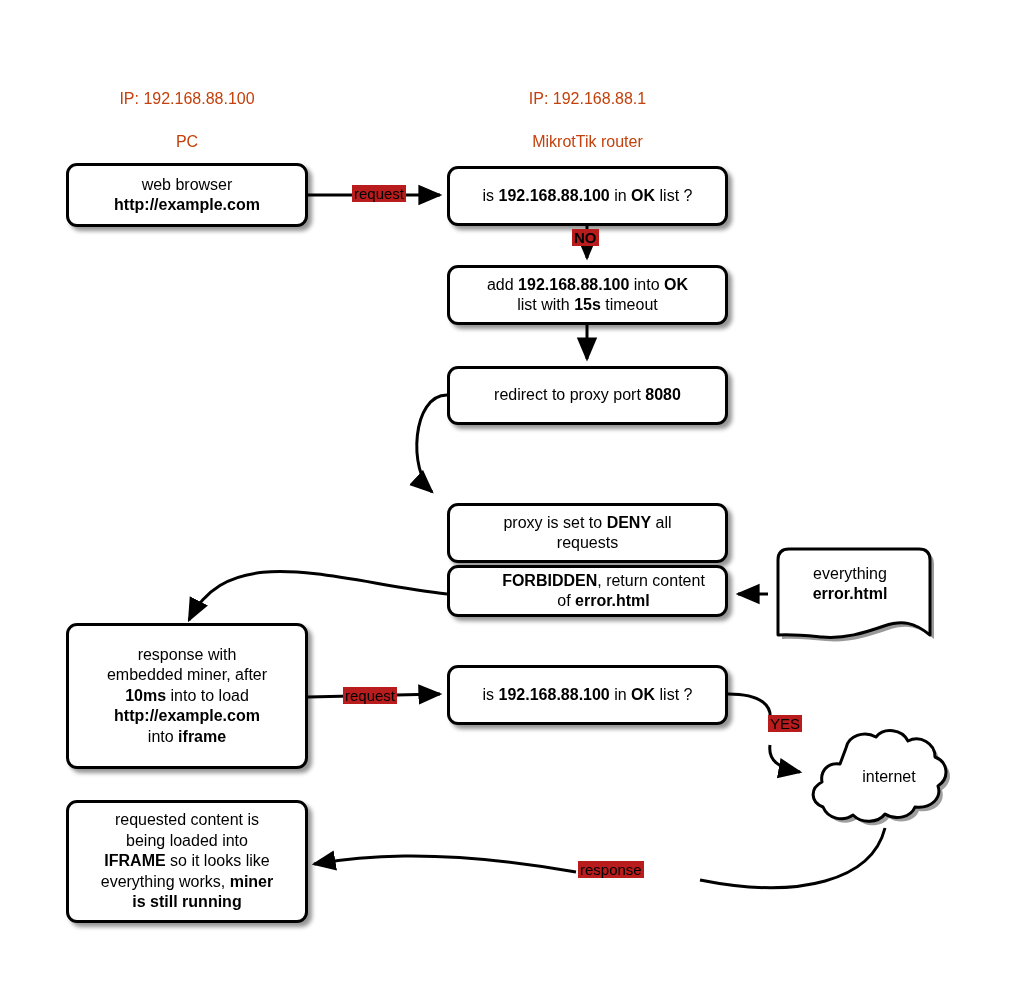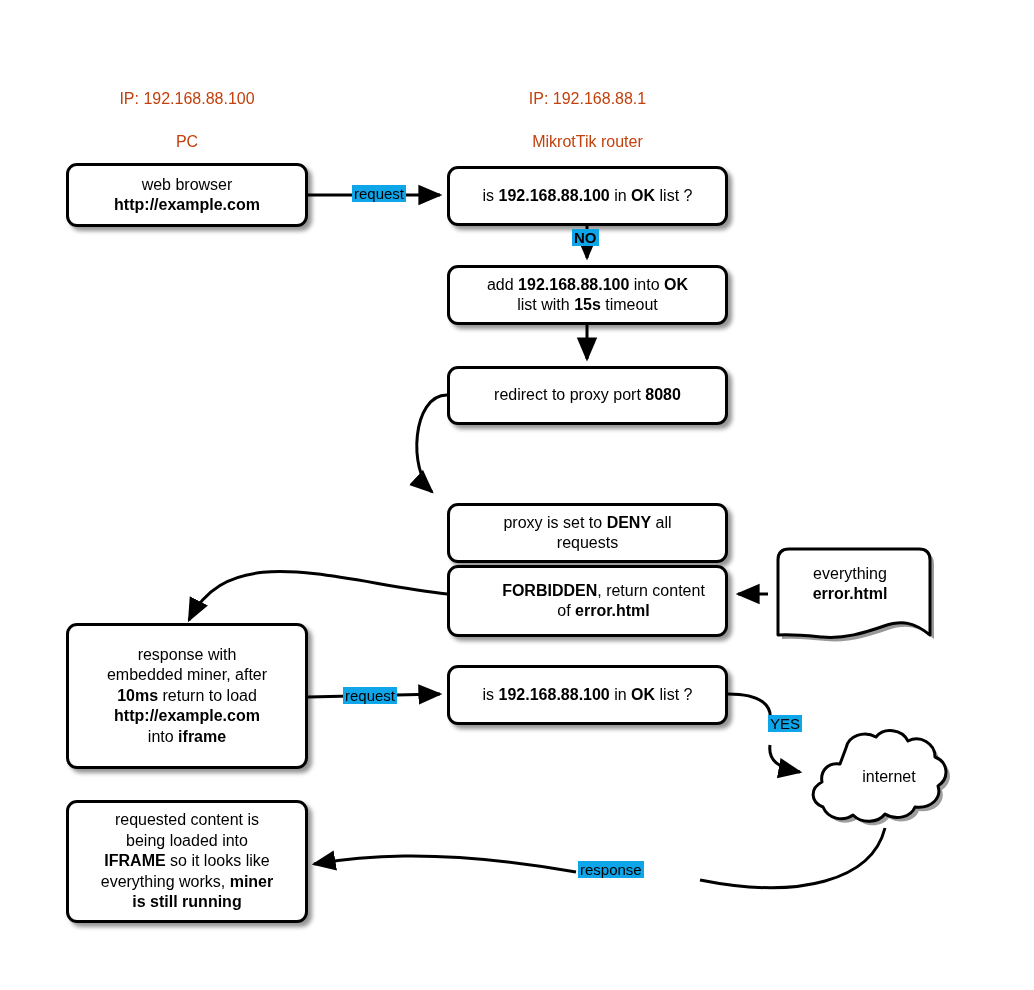--- a/index.html
+++ b/index.html
@@ -45,21 +45,21 @@
     color: #000;
     line-height: 1.28;
     padding: 2px 8px;
   }
   .nodebox .t { display: block; }
   .nodebox b { font-weight: bold; }
   .edgelabel {
     position: absolute;
     font-size: 15px;
     color: #000;
-    background: #0ea5e9;
+    background: #b91c1c;
     padding: 0 2px;
     white-space: nowrap;
   }
   .edgelabel.bold { font-weight: bold; }
   .docshape {
     position: absolute;
   }
   .docshape .doctext {
     position: absolute;
     left: 0;
@@ -170,21 +170,21 @@
     </div>
   </div>
 
   <div class="nodebox" style="left:447px; top:465px; width:281px; height:60px;margin-top:38px;">
     <div>
       <span class="t"><span>proxy is set to  </span><b>DENY</b><span> all</span></span>
       <span class="t">requests</span>
     </div>
   </div>
 
-  <div class="nodebox" style="left:447px; top:565px; width:281px; height:72px;padding-left:40px;">
+  <div class="nodebox" style="left:447px; top:565px; width:281px; height:52px;padding-left:40px;">
     <div>
       <span class="t"><b>FORBIDDEN</b><span>, return content</span></span>
       <span class="t"><span>of  </span><b>error.html</b></span>
     </div>
   </div>
 
   <div class="docshape" style="left:764px; top:542px; width:172px; height:102px;">
     <svg width="172" height="102" viewBox="0 0 172 102">
       <path d="M14,18 Q14,7 25,7 L155,7 Q166,7 166,18 L166,93
                C150,80 138,78 120,84 C100,91 80,97 58,95
@@ -196,21 +196,21 @@
     <div class="doctext" style="top:22px;">
       <div>everything</div>
       <div style="font-weight:bold;">error.html</div>
     </div>
   </div>
 
   <div class="nodebox" style="left:66px; top:623px; width:242px; height:146px;">
     <div>
       <span class="t">response with</span>
       <span class="t">embedded miner, after</span>
-      <span class="t"><b>10ms</b><span> return to load</span></span>
+      <span class="t"><b>10ms</b><span> into to load</span></span>
       <span class="t"><b>http://example.com</b></span>
       <span class="t"><span>into </span><b>iframe</b></span>
     </div>
   </div>
 
   <div class="nodebox" style="left:447px; top:665px; width:281px; height:60px;">
     <div>
       <span>is </span><b>192.168.88.100</b><span> in </span><b>OK</b><span> list ?</span>
     </div>
   </div>

